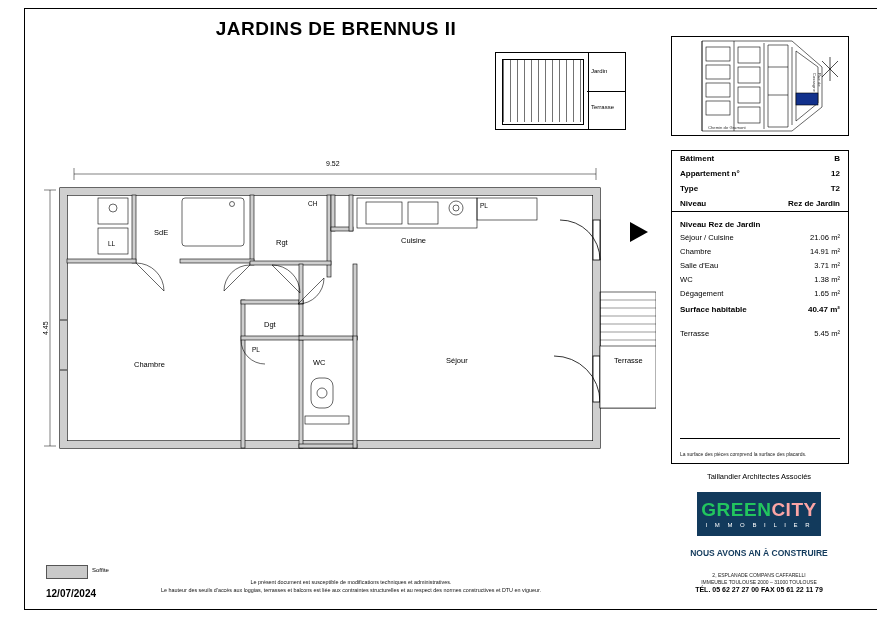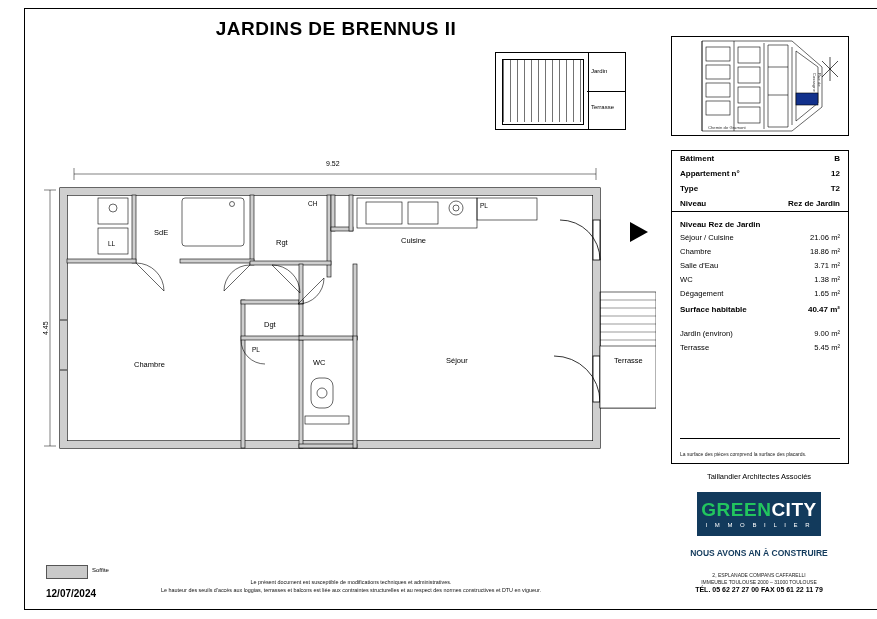--- a/index.html
+++ b/index.html
@@ -34,21 +34,21 @@
   .line .k{float:left;}
   .line .v{float:right;}
   .line.b .k,.line.b .v{font-weight:bold;font-size:8px;}
   .note{padding:6px 8px 0 8px;font-size:5px;color:#222;}
 
   
   .arch{position:absolute;left:655px;top:472px;width:176px;text-align:center;font-size:7.5px;}
   .logo{position:absolute;left:681px;top:492px;width:124px;height:44px;background:#123a5c;color:#fff;
         display:flex;align-items:center;justify-content:center;flex-direction:column;}
   .logo .l1{font-size:19px;letter-spacing:.5px;line-height:19px;}
-  .logo .l1 b{font-weight:bold;color:#ffffff;}
+  .logo .l1 b{font-weight:bold;color:#fca5a5;}
   .logo .l1 .g{color:#22c55e;font-weight:bold;}
   .logo .l2{font-size:6px;letter-spacing:3px;margin-top:3px;}
   .slogan{position:absolute;left:655px;top:548px;width:176px;text-align:center;font-size:8.5px;font-weight:bold;color:#123a5c;}
   .addr{position:absolute;left:655px;top:572px;width:176px;text-align:center;font-size:5px;color:#222;line-height:7px;}
   .tel{position:absolute;left:655px;top:586px;width:176px;text-align:center;font-size:7px;font-weight:bold;}
 
   
   .date{position:absolute;left:30px;top:588px;font-size:10px;font-weight:bold;}
   .legend{position:absolute;left:30px;top:565px;width:70px;height:12px;}
   .legend .sw{position:absolute;left:0;top:0;width:40px;height:12px;background:#c9c9c9;border:1px solid #555;}
@@ -134,44 +134,40 @@
     <div class="hr"></div>
 
     <div class="sect">Niveau Rez de Jardin</div>
 
     <div class="line">
       <span class="k">Séjour / Cuisine</span>
       <span class="v">21.06 m²</span>
     </div>
     <div class="line">
       <span class="k">Chambre</span>
-      <span class="v">18.86 m²</span>
+      <span class="v">14.91 m²</span>
     </div>
     <div class="line">
       <span class="k">Salle d'Eau</span>
       <span class="v">3.71 m²</span>
     </div>
     <div class="line">
       <span class="k">WC</span>
       <span class="v">1.38 m²</span>
     </div>
     <div class="line">
       <span class="k">Dégagement</span>
       <span class="v">1.65 m²</span>
     </div>
     <div class="line b" style="margin-top:2px;">
       <span class="k">Surface habitable</span>
       <span class="v">40.47 m²</span>
     </div>
 
     <div style="height:10px;"></div>
-    <div class="line">
-      <span class="k">Jardin (environ)</span>
-      <span class="v">9.00 m²</span>
-    </div>
     <div class="line">
       <span class="k">Terrasse</span>
       <span class="v">5.45 m²</span>
     </div>
 
     <div style="position:absolute;left:8px;right:8px;bottom:24px;border-top:1px solid #000;"></div>
     <div style="position:absolute;left:0;right:0;bottom:6px;" class="note">La surface des pièces comprend la surface des placards.</div>
   </div>
 
   <div class="arch">Taillandier Architectes Associés</div>

